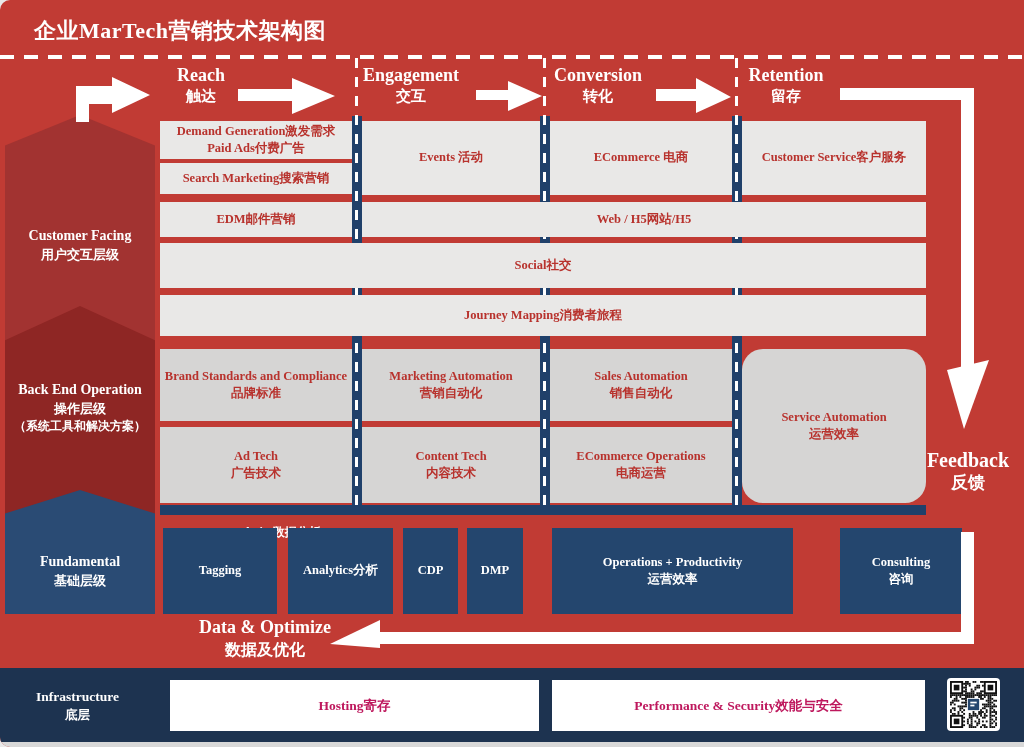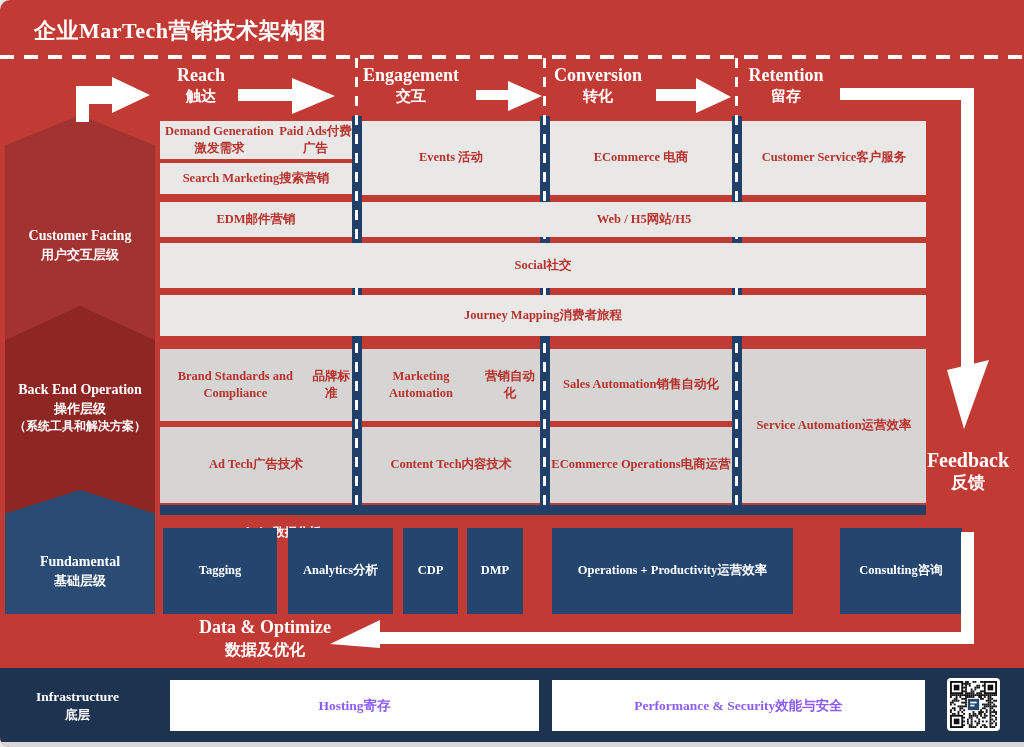--- a/index.html
+++ b/index.html
@@ -19,36 +19,36 @@
   .divider{width:10px;top:116px;height:399px;background:#20406a;z-index:1;}
   .stage-label{top:64px;width:190px;text-align:center;color:#fff;font-weight:bold;z-index:3;}
   .stage-label .en{font-size:18px;display:block;line-height:1.25;}
   .stage-label .zh{font-size:15px;display:block;line-height:1.3;}
   .banner{left:5px;width:150px;z-index:1;}
   .banner-text{width:150px;left:5px;text-align:center;color:#fff;font-weight:bold;z-index:2;}
   .banner-text .en{font-size:14px;display:block;line-height:1.4;}
   .banner-text .zh{font-size:13px;display:block;line-height:1.45;}
   .banner-text .note{font-size:12px;display:block;line-height:1.45;}
   .box{background:#e9e8e7;color:#b8322d;font-weight:bold;font-size:12.5px;line-height:1.4;
-    display:flex;flex-direction:row;align-items:center;justify-content:center;
+    display:flex;flex-direction:column;align-items:center;justify-content:center;
     text-align:center;z-index:3;position:absolute;}
   .box.dark{background:#d6d5d4;}
   .box.navy{background:#24466e;color:#fff;}
   .bluebar{left:160px;top:505px;width:766px;height:10px;background:#20406a;z-index:1;}
   .data-label{left:188px;top:524px;color:#fff;font-weight:bold;font-size:12px;z-index:3;}
   .flow-text{text-align:center;color:#fff;font-weight:bold;z-index:4;}
   .flow-text .en{display:block;font-size:20px;line-height:1.2;}
   .flow-text .zh{display:block;font-size:17px;line-height:1.35;}
   #arrows{left:0;top:0;z-index:4;pointer-events:none;}
   .infra{left:0;top:668px;width:1024px;height:74px;background:#1d3350;z-index:5;}
   .infra-label{left:10px;top:688px;width:135px;text-align:center;color:#fff;font-weight:bold;z-index:6;}
   .infra-label .en{display:block;font-size:13.5px;line-height:1.4;}
   .infra-label .zh{display:block;font-size:12.5px;line-height:1.4;}
   .whitebox{background:#fff;top:680px;height:51px;display:flex;align-items:center;justify-content:center;
-    color:#8b5cf6;font-weight:bold;font-size:13.5px;z-index:6;position:absolute;}
+    color:#be185d;font-weight:bold;font-size:13.5px;z-index:6;position:absolute;}
   .qr-wrap{left:947px;top:678px;width:53px;height:53px;background:#fff;border-radius:4px;z-index:6;
     display:flex;align-items:center;justify-content:center;}
   .bottom-strip{left:0;top:742px;width:1024px;height:5px;background:#d8d8d8;z-index:7;}
 </style>
 </head>
 <body>
 
 <div id="stage">
 
   <div class="abs title">企业MarTech营销技术架构图</div>
@@ -130,21 +130,21 @@
     <span>品牌标准</span>
   </div>
   <div class="box dark" style="left:362px;top:349px;width:178px;height:72px;">
     <span>Marketing Automation</span>
     <span>营销自动化</span>
   </div>
   <div class="box dark" style="left:550px;top:349px;width:182px;height:72px;">
     <span>Sales Automation</span>
     <span>销售自动化</span>
   </div>
-  <div class="box dark" style="left:742px;top:349px;width:184px;height:154px;">
+  <div class="box dark" style="left:742px;top:349px;width:184px;height:154px;border-radius:21px;">
     <span>Service Automation</span>
     <span>运营效率</span>
   </div>
   <div class="box dark" style="left:160px;top:427px;width:192px;height:76px;">
     <span>Ad Tech</span>
     <span>广告技术</span>
   </div>
   <div class="box dark" style="left:362px;top:427px;width:178px;height:76px;">
     <span>Content Tech</span>
     <span>内容技术</span>

